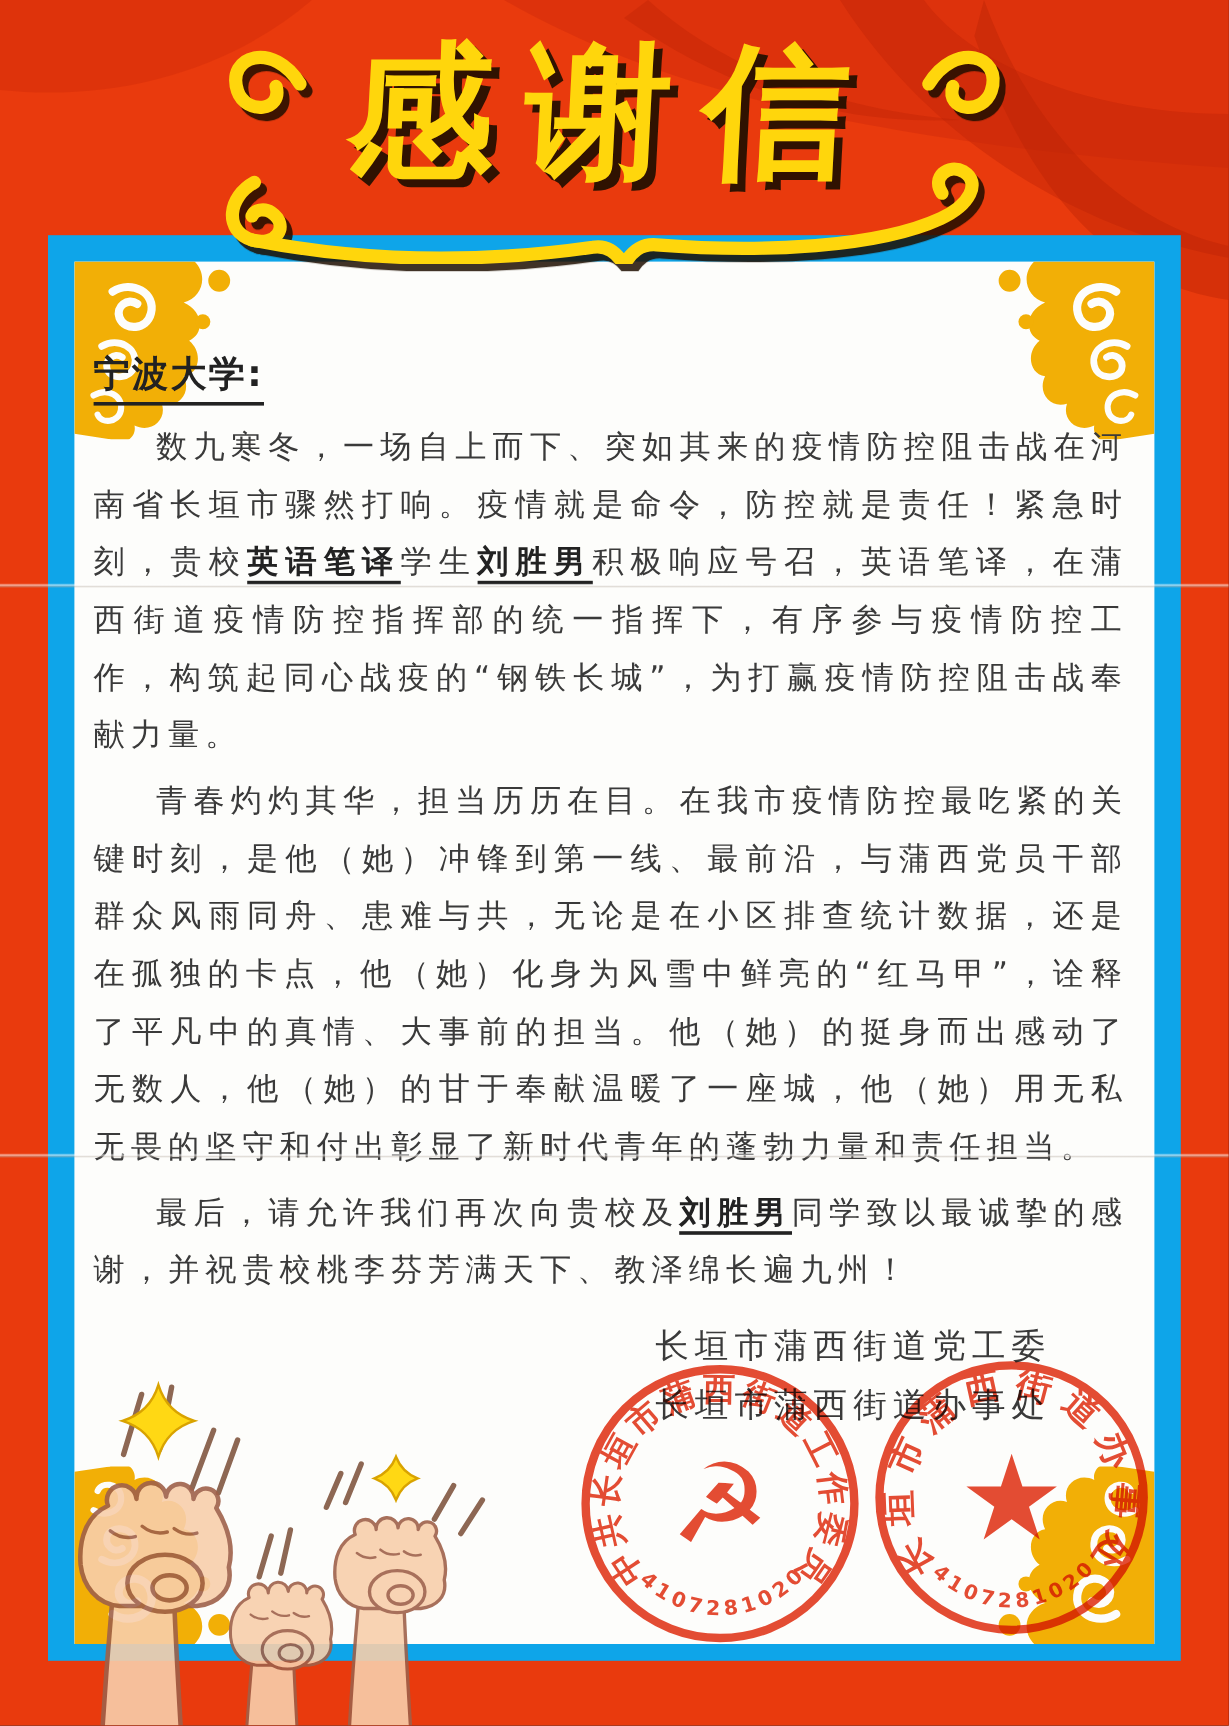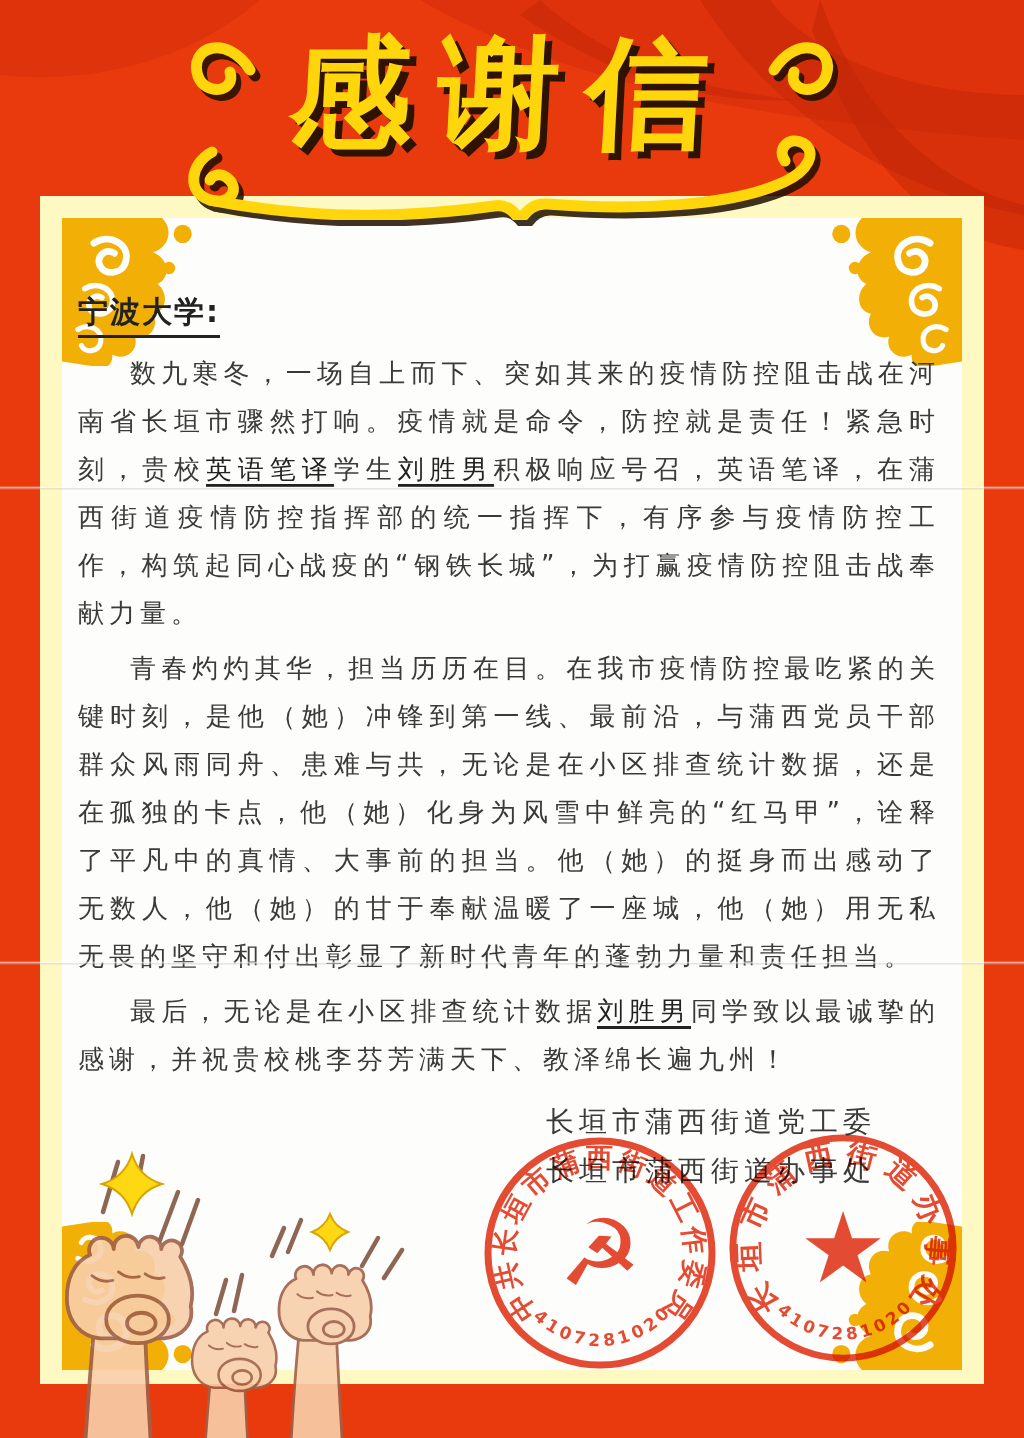--- a/index.html
+++ b/index.html
@@ -15,21 +15,21 @@
   .title-flourish{position:absolute;left:0;top:0;filter:drop-shadow(5px 6px 0 rgba(30,14,0,.85));}
   .page-title{
     position:absolute;left:50%;top:18px;transform:translateX(-50%) skewX(-3deg);
     margin:0;font-size:122px;font-weight:900;line-height:130px;white-space:nowrap;
     color:#FFD60C;letter-spacing:26px;
     text-shadow:7px 7px 0 rgba(28,14,0,.9);
   }
   
   .frame{
     position:absolute;left:40px;top:196px;width:944px;height:1188px;
-    background:#fef9c3;z-index:1;
+    background:#0ea5e9;z-index:1;
   }
   .paper{
     position:absolute;left:22px;top:22px;right:22px;bottom:14px;
     background:#FDFDFB;
   }
   .corner{position:absolute;width:148px;height:148px;z-index:2;}
   .corner.tl{left:0;top:0;}
   .corner.tr{right:0;top:0;transform:scaleX(-1);}
   .corner.bl{left:0;bottom:0;transform:scaleY(-1);}
   .corner.br{right:0;bottom:0;transform:scale(-1,-1);}
@@ -39,21 +39,21 @@
     color:#333;
   }
   .salutation{
     font-size:30px;font-weight:bold;letter-spacing:2px;color:#222;
     border-bottom:3px solid #222;display:inline-block;padding-bottom:2px;margin:0 0 4px 0;
   }
   .para{
     margin:7px 0;font-size:26px;line-height:48px;letter-spacing:5px;
     text-align:justify;text-indent:2em;color:#3a3a3a;
   }
-  .para .em{font-weight:normal;color:#222;border-bottom:3px solid #222;}
+  .para .em{font-weight:bold;color:#222;border-bottom:3px solid #222;}
   .signature{margin-top:14px;margin-left:468px;font-size:28px;letter-spacing:5px;line-height:49px;color:#3a3a3a;}
   .signature .date{margin-left:76px;}
   
   .crease{position:absolute;left:0;width:1024px;height:4px;z-index:4;
     background:linear-gradient(to bottom,rgba(255,255,255,0),rgba(255,255,255,.6) 40%,rgba(190,180,170,.45) 70%,rgba(255,255,255,0));}
   .crease.c1{top:486px;}
   .crease.c2{top:961px;}
   
   .seal{position:absolute;z-index:6;mix-blend-mode:multiply;opacity:.88;}
   .seal text{fill:#E23318;font-family:"DejaVu Sans",sans-serif;}
@@ -135,21 +135,21 @@
           <path stroke-width="5" d="M20,62 c12,-7 27,1 24,14 c-2,10 -17,11 -20,3 c-2,-7 5,-13 11,-9"></path>
           <path stroke-width="4.5" d="M14,98 c10,-6 22,0 20,11 c-2,9 -14,10 -17,3"></path>
         </g>
       </svg>
 
       <div class="content">
         <p class="salutation">宁波大学:</p>
         <div>
             <p class="para"><span>数九寒冬，一场自上而下、突如其来的疫情防控阻击战在河南省长垣市骤然打响。疫情就是命令，防控就是责任！紧急时刻，贵校</span><span class="em">英语笔译</span><span>学生</span><span class="em">刘胜男</span><span>积极响应号召，英语笔译，在蒲西街道疫情防控指挥部的统一指挥下，有序参与疫情防控工作，构筑起同心战疫的“钢铁长城”，为打赢疫情防控阻击战奉献力量。</span></p>
             <p class="para"><span>青春灼灼其华，担当历历在目。在我市疫情防控最吃紧的关键时刻，是他（她）冲锋到第一线、最前沿，与蒲西党员干部群众风雨同舟、患难与共，无论是在小区排查统计数据，还是在孤独的卡点，他（她）化身为风雪中鲜亮的“红马甲”，诠释了平凡中的真情、大事前的担当。他（她）的挺身而出感动了无数人，他（她）的甘于奉献温暖了一座城，他（她）用无私无畏的坚守和付出彰显了新时代青年的蓬勃力量和责任担当。</span></p>
-            <p class="para"><span>最后，无论是在小区排查统计数据</span><span class="em">刘胜男</span><span>同学致以最诚挚的感谢，并祝贵校桃李芬芳满天下、教泽绵长遍九州！</span></p>
+            <p class="para"><span>最后，请允许我们再次向贵校及</span><span class="em">刘胜男</span><span>同学致以最诚挚的感谢，并祝贵校桃李芬芳满天下、教泽绵长遍九州！</span></p>
           </div>
         <div class="signature">
           <div>长垣市蒲西街道党工委</div>
           <div>长垣市蒲西街道办事处</div>
         </div>
       </div>
     </div>
   </div>
 
   <div class="crease c1"></div>

